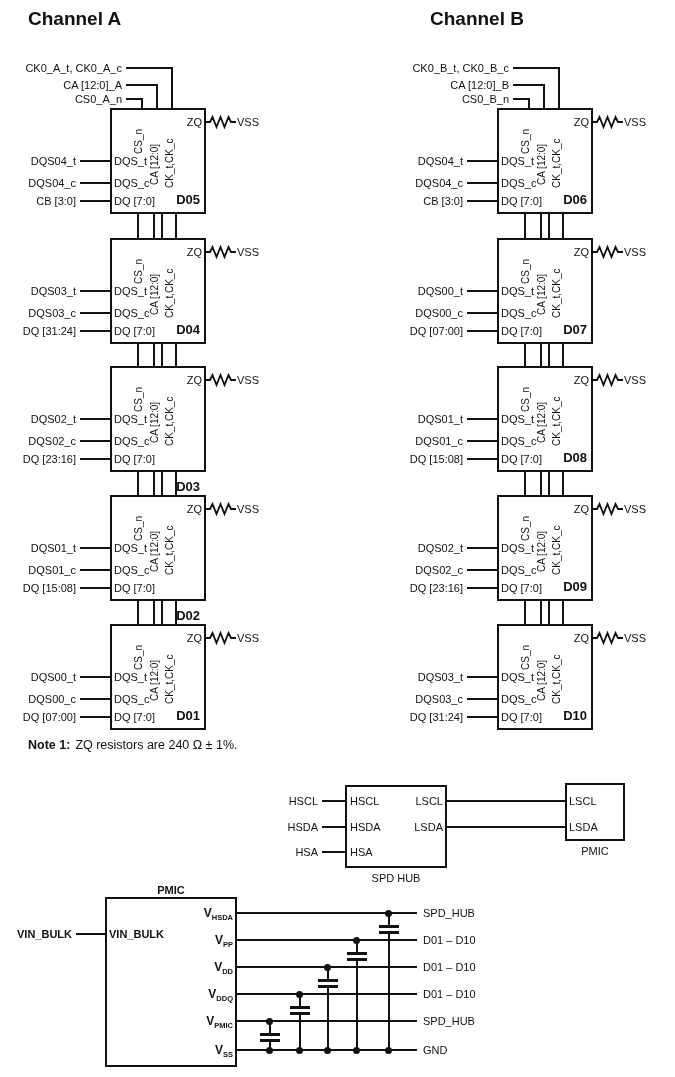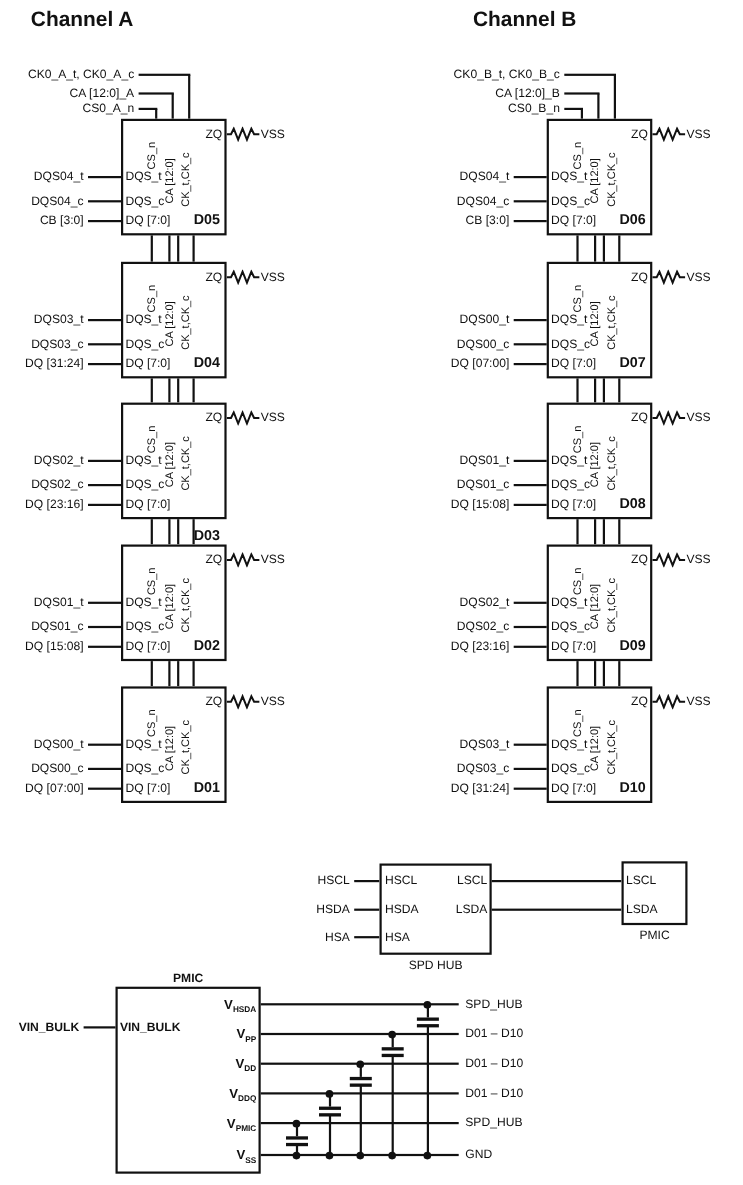--- a/index.html
+++ b/index.html
@@ -107,21 +107,21 @@
         </svg></div>
       <div class="lbl" style="left: 237px; top: 373px;">VSS</div>
       <div class="vline" style="left: 137px; top: 472px; height: 23px;"></div>
       <div class="vline" style="left: 153px; top: 472px; height: 23px;"></div>
       <div class="vline" style="left: 161px; top: 472px; height: 23px;"></div>
       <div class="vline" style="left: 175px; top: 472px; height: 23px;"></div>
       <div class="box" style="left: 110px; top: 495px; width: 96px; height: 106px;"></div>
       <div class="lbl" style="left: 114px; top: 541px;">DQS_t</div>
       <div class="lbl" style="left: 114px; top: 563px;">DQS_c</div>
       <div class="lbl" style="left: 114px; top: 581px;">DQ [7:0]</div>
-      <div class="lbl chipname" style="right: 475px; top: 580px;">D02</div>
+      <div class="lbl chipname" style="right: 475px; top: 609px;">D02</div>
       <div class="lbl" style="right: 473px; top: 502px;">ZQ</div>
       <div class="vlabel" style="left: 133px; top: 541px;">CS_n</div>
       <div class="vlabel" style="left: 149px; top: 572px;">CA [12:0]</div>
       <div class="vlabel" style="left: 164px; top: 575px;">CK_t,CK_c</div>
       <div class="lbl" style="right: 599px; top: 541px;">DQS01_t</div>
       <div class="hline" style="left: 80px; top: 547px; width: 30px;"></div>
       <div class="lbl" style="right: 599px; top: 563px;">DQS01_c</div>
       <div class="hline" style="left: 80px; top: 569px; width: 30px;"></div>
       <div class="lbl" style="right: 599px; top: 581px;">DQ [15:08]</div>
       <div class="hline" style="left: 80px; top: 587px; width: 30px;"></div>
@@ -297,20 +297,23 @@
       <div class="dot" style="left: 296px; top: 991px;"></div>
       <div class="dot" style="left: 296px; top: 1047px;"></div>
       <div class="vline" style="left: 269px; top: 1021px; height: 12px;"></div>
       <div class="plate" style="left: 260px; top: 1033px;"></div>
       <div class="plate" style="left: 260px; top: 1039px;"></div>
       <div class="vline" style="left: 269px; top: 1041px; height: 10px;"></div>
       <div class="dot" style="left: 266px; top: 1018px;"></div>
       <div class="dot" style="left: 266px; top: 1047px;"></div>
     </div>
 
+  <div class="note" style="left:28px;top:738px">
+    <span class="nb">Note 1:</span><span class="nt">ZQ resistors are 240 Ω ± 1%.</span>
+  </div>
 
   <div class="lbl" style="right:357px;top:794px">HSCL</div>
   <div class="lbl" style="right:357px;top:820px">HSDA</div>
   <div class="lbl" style="right:357px;top:845px">HSA</div>
   <div class="hline" style="left:322px;top:800px;width:23px"></div>
   <div class="hline" style="left:322px;top:826px;width:23px"></div>
   <div class="hline" style="left:322px;top:851px;width:23px"></div>
 
   <div class="box" style="left:345px;top:785px;width:102px;height:83px"></div>
   <div class="lbl" style="left:350px;top:794px">HSCL</div>

